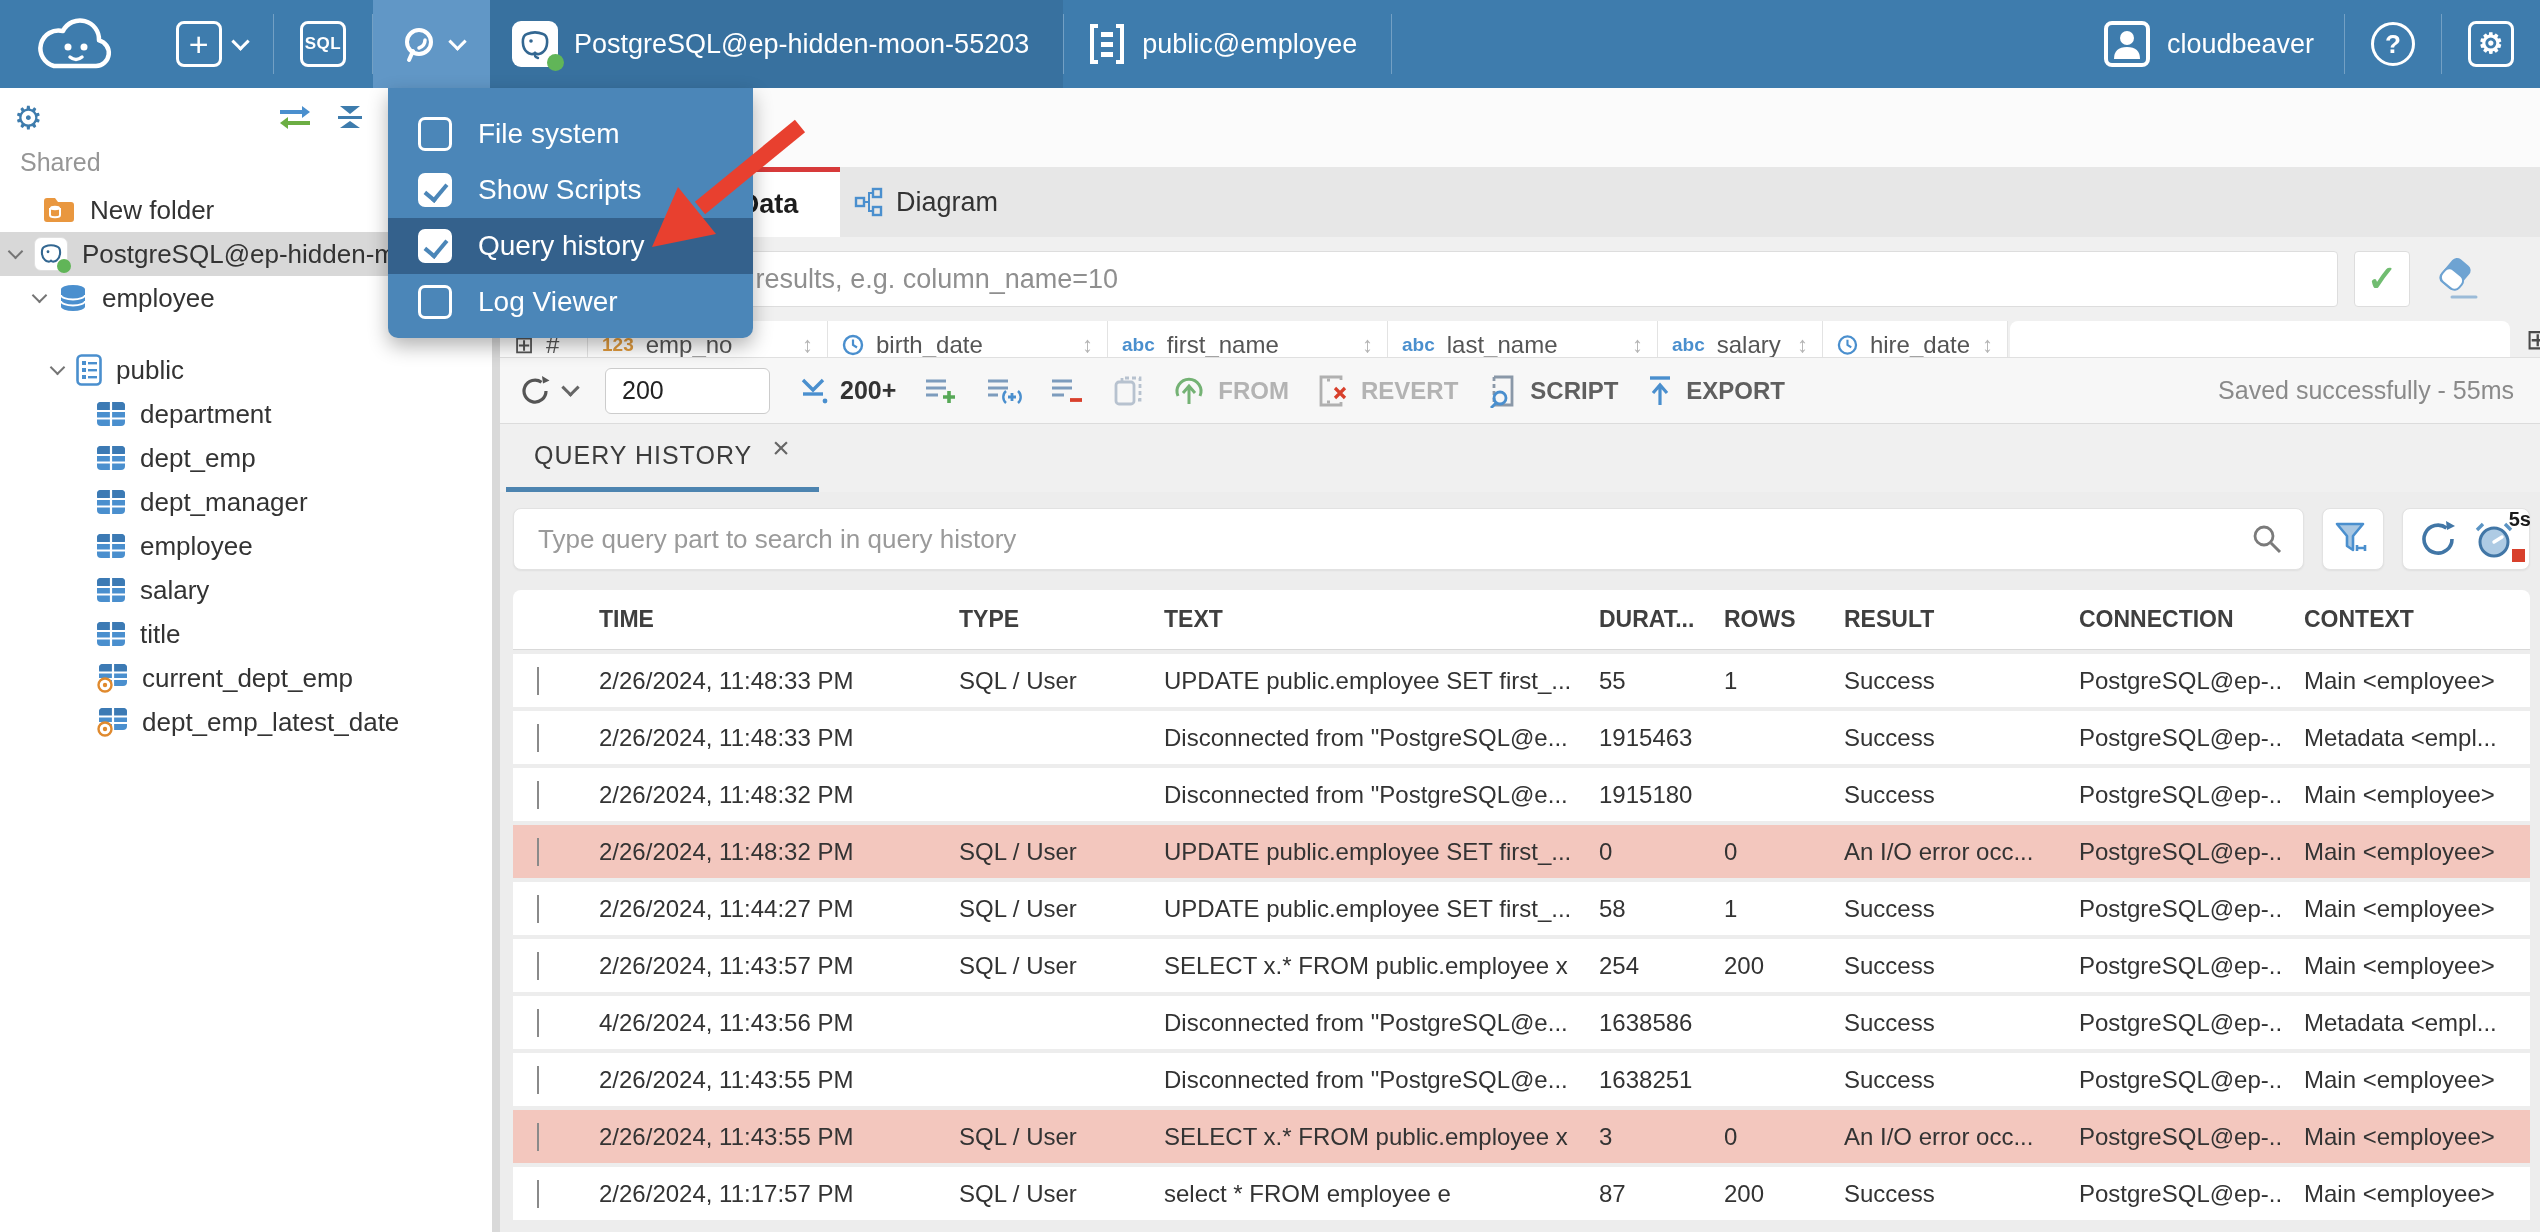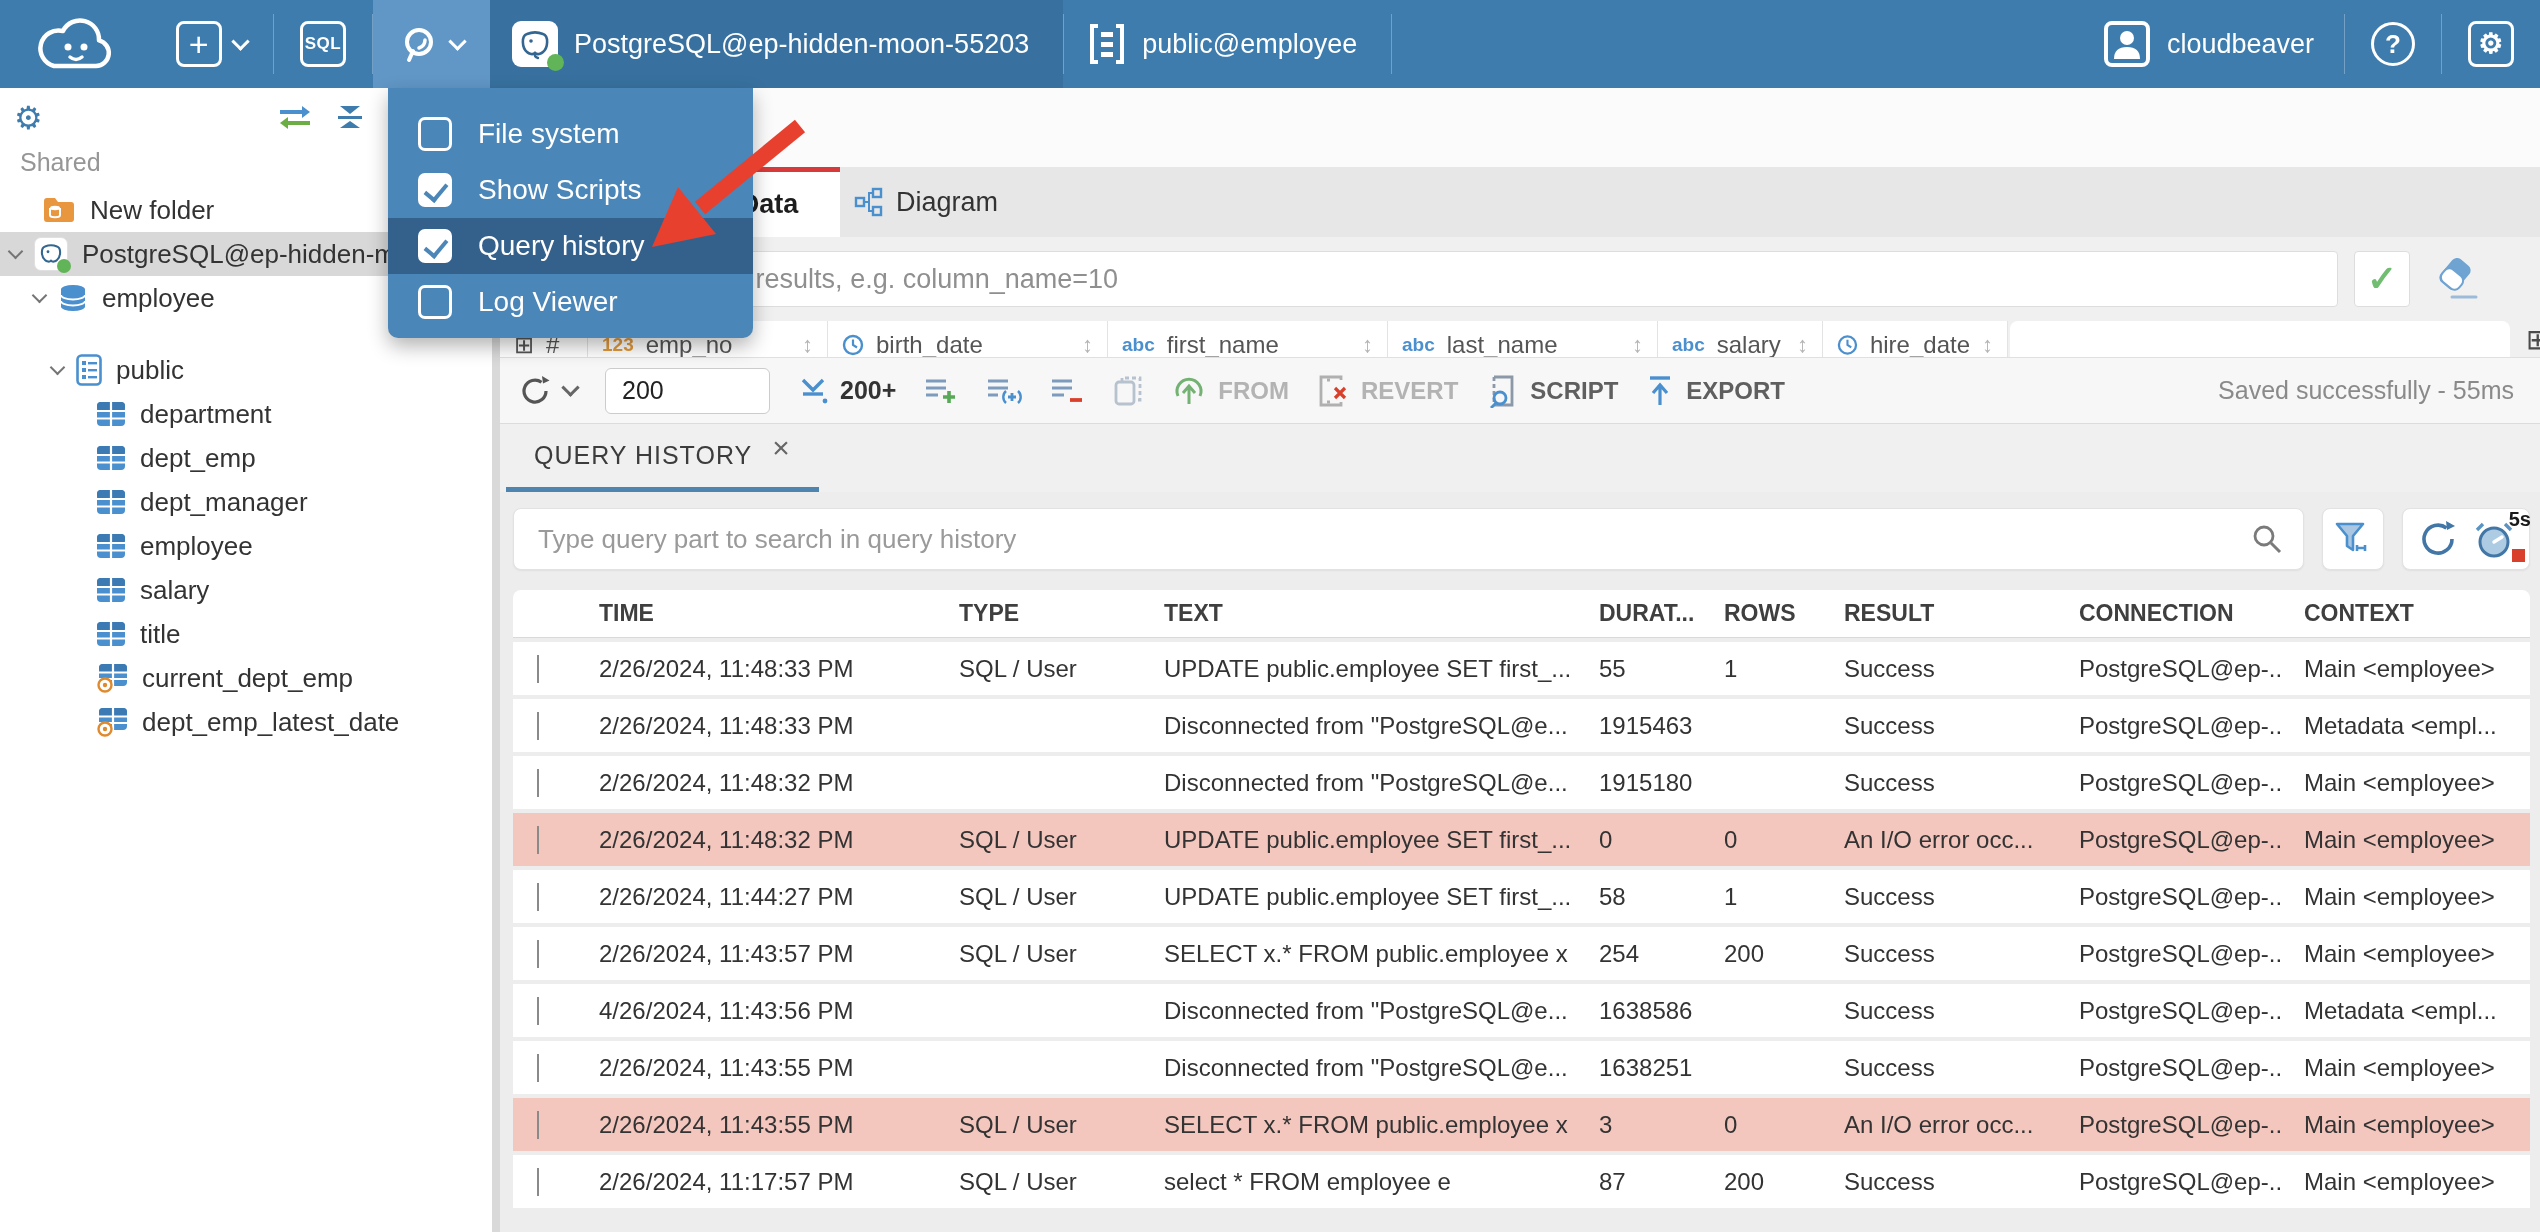--- a/index.html
+++ b/index.html
@@ -84,21 +84,21 @@
   .search-input::placeholder { color:#9a9a9a; }
   .search-glyph { position:absolute; right:20px; top:14px; }
   .icon-btn { width:62px; height:62px; background:#fff; border:1px solid #e2e2e2; border-radius:8px; box-shadow:0 1px 2px rgba(0,0,0,.06); display:flex; align-items:center; justify-content:center; cursor:pointer; flex:none; }
   .icon-group { height:62px; background:#fff; border:1px solid #e2e2e2; border-radius:8px; box-shadow:0 1px 2px rgba(0,0,0,.06); display:flex; align-items:center; gap:14px; padding:0 14px; flex:none; }
   .timer-wrap { position:relative; cursor:pointer; }
   .timer-label { position:absolute; top:-10px; right:-16px; font-size:20px; font-weight:bold; color:#1a1a1a; }
   .timer-stop { position:absolute; bottom:-2px; right:-10px; width:13px; height:13px; background:#d8402c; }
 
   .htable { margin-top:20px; }
   .hrow { display:grid; grid-template-columns:62px 360px 205px 435px 125px 120px 235px 225px 1fr; align-items:center; background:#fff; }
-  .hrow.head { height:48px; border-bottom:1px solid #d9d9d9; border-radius:8px 8px 0 0; font-weight:bold; font-size:23px; color:#3f3f3f; }
+  .hrow.head { height:60px; border-bottom:1px solid #d9d9d9; border-radius:8px 8px 0 0; font-weight:bold; font-size:23px; color:#3f3f3f; }
   .hrow.body { height:53px; margin-top:4px; font-size:24px; color:#333; cursor:pointer; }
   .hrow.body.error { background:#f3c7be; }
   .hcell { padding-left:24px; white-space:nowrap; overflow:hidden; }
   .rowchev { width:14px; height:14px; border-right:2.5px solid #8a8a8a; border-bottom:2.5px solid #8a8a8a; transform:rotate(45deg); margin:-6px auto 0 auto; }
 
   
   .dropdown { position:absolute; left:388px; top:88px; width:365px; height:250px; background:#4b86b8; border-radius:0 0 10px 10px; box-shadow:0 8px 20px rgba(0,0,0,.3); padding-top:18px; z-index:50; }
   .dd-item { height:56px; display:flex; align-items:center; padding-left:30px; gap:26px; color:#fff; font-size:28px; cursor:pointer; }
   .dd-item.active { background:#34618c; }
   .dd-box { width:34px; height:34px; border:3px solid #fff; border-radius:7px; flex:none; position:relative; }

